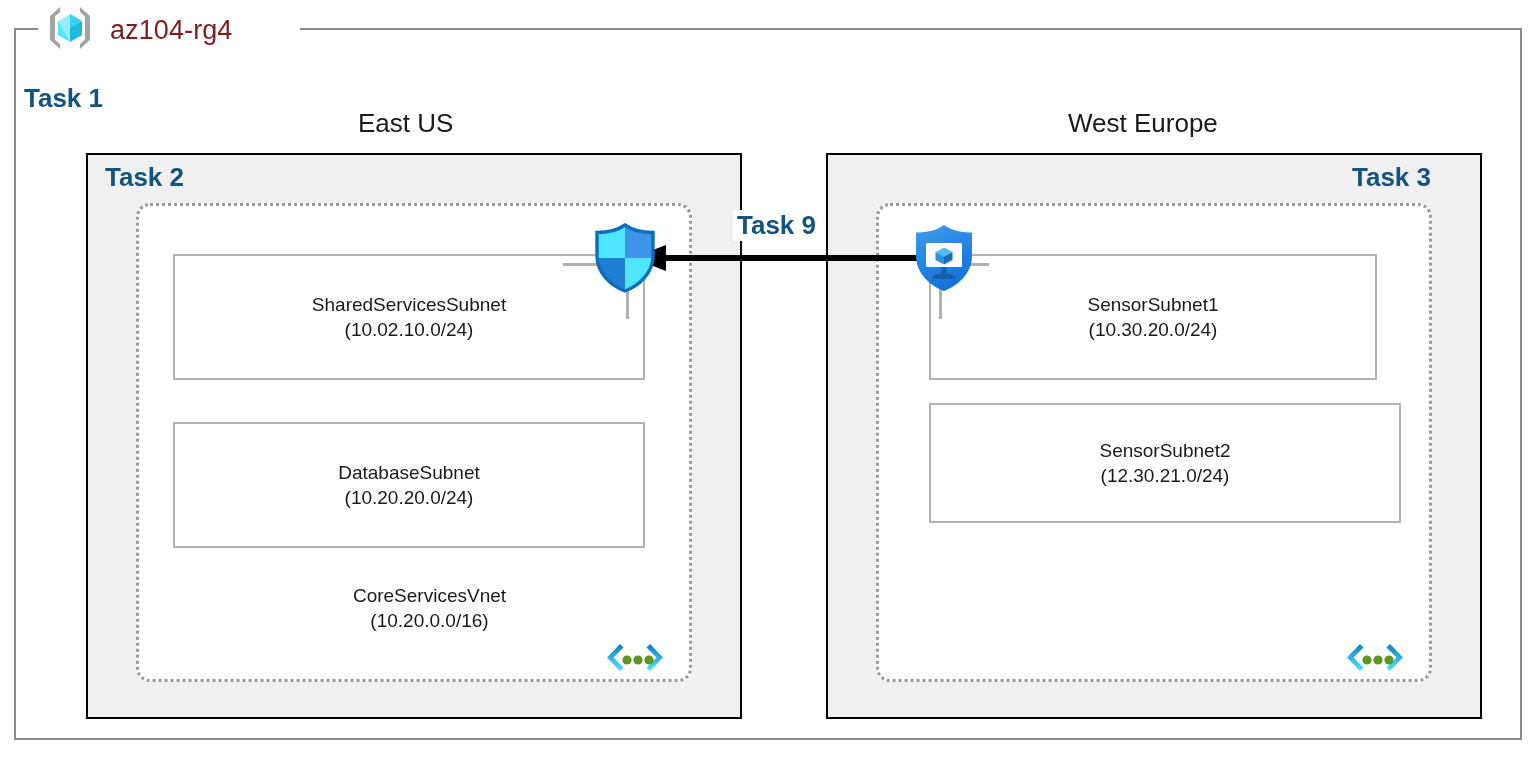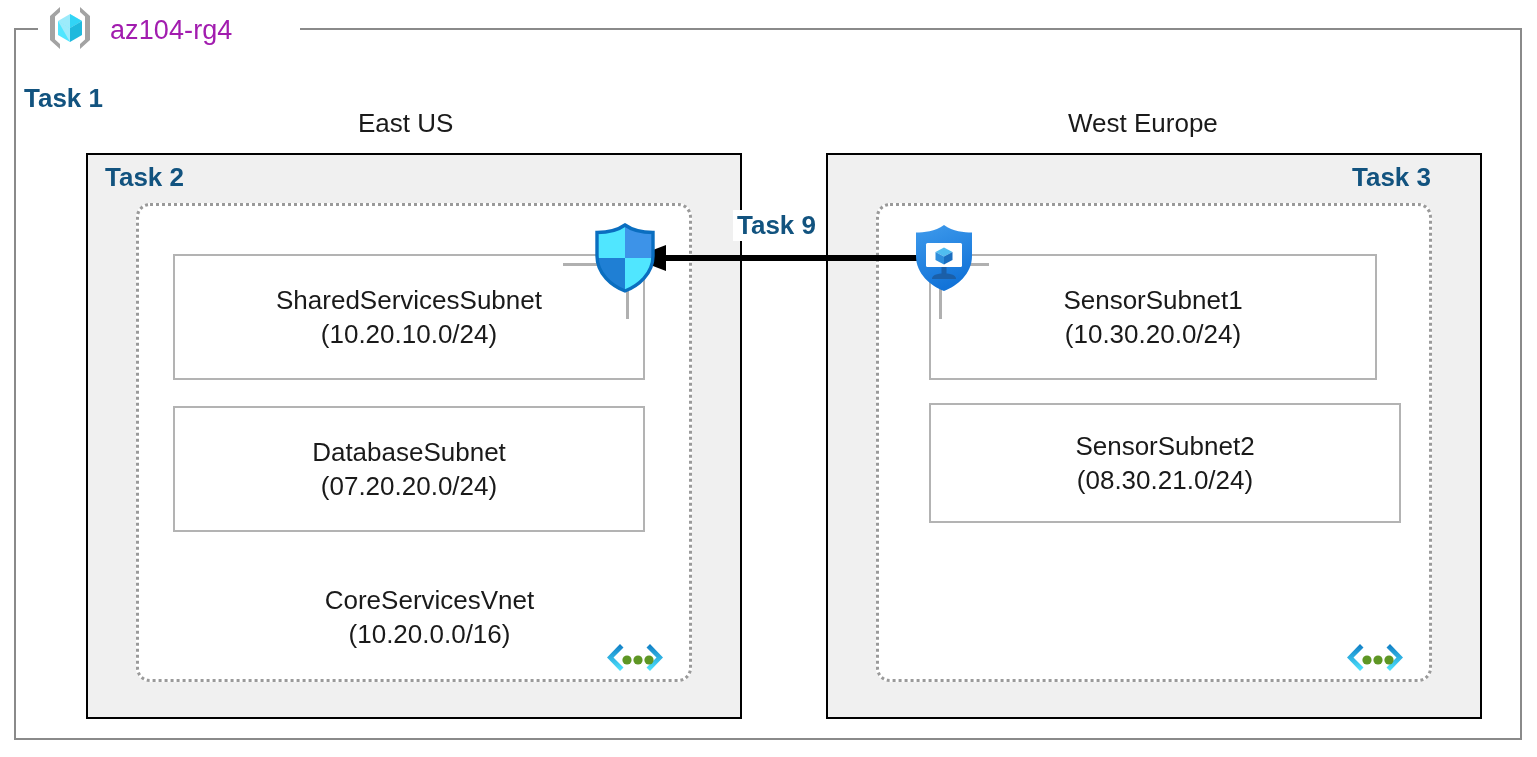--- a/index.html
+++ b/index.html
@@ -42,21 +42,21 @@
     position: absolute;
     left: 44px;
     top: 2px;
     height: 56px;
     display: flex;
     align-items: center;
     gap: 14px;
   }
   .rg-title {
     font-size: 27px;
-    color: #a21caf;
+    color: #7f1d1d;
     white-space: nowrap;
     letter-spacing: 0.1px;
   }
 
   
   .task-label {
     position: absolute;
     font-size: 26px;
     font-weight: bold;
     color: #12537f;
@@ -109,27 +109,27 @@
     background: #ffffff;
     border: 2px solid #b3b3b3;
     box-sizing: border-box;
     display: flex;
     flex-direction: column;
     align-items: center;
     justify-content: center;
     text-align: center;
   }
   .subnet-name, .subnet-cidr, .vnet-name, .vnet-cidr {
-    font-size: 26px;
+    font-size: 19px;
     line-height: 1.32;
     color: #1a1a1a;
     white-space: nowrap;
   }
   #subnet-shared   { left: 173px; top: 254px; width: 472px; height: 126px; }
-  #subnet-database { left: 173px; top: 406px; width: 472px; height: 126px; }
+  #subnet-database { left: 173px; top: 422px; width: 472px; height: 126px; }
   #subnet-sensor1  { left: 929px; top: 254px; width: 448px; height: 126px; }
   #subnet-sensor2  { left: 929px; top: 403px; width: 472px; height: 120px; }
 
   
   .vnet-caption {
     position: absolute;
     width: 587px;
     text-align: center;
     line-height: 1.32;
   }
@@ -190,26 +190,26 @@
   <div class="region-caption" id="region-eastus-caption">East US</div>
   <div class="region-caption" id="region-westeurope-caption">West Europe</div>
 
   <div class="region-box" id="region-eastus-box"></div>
   <div class="task-label" id="task2-label">Task 2</div>
 
   <div class="vnet-box" id="vnet-core"></div>
 
   <div class="subnet-box" id="subnet-shared">
     <div class="subnet-name">SharedServicesSubnet</div>
-    <div class="subnet-cidr">(10.20.10.0/24)</div>
+    <div class="subnet-cidr">(10.02.10.0/24)</div>
   </div>
 
   <div class="subnet-box" id="subnet-database">
     <div class="subnet-name">DatabaseSubnet</div>
-    <div class="subnet-cidr">(07.20.20.0/24)</div>
+    <div class="subnet-cidr">(10.20.20.0/24)</div>
   </div>
 
   <div class="vnet-caption" id="vnet-core-caption">
     <div class="vnet-name">CoreServicesVnet</div>
     <div class="vnet-cidr">(10.20.0.0/16)</div>
   </div>
 
   <span class="icon-abs" id="vnet-icon-core">
     <svg width="62" height="42" viewBox="0 0 62 42">
       <defs>
@@ -231,21 +231,21 @@
 
   <div class="vnet-box" id="vnet-manu"></div>
 
   <div class="subnet-box" id="subnet-sensor1">
     <div class="subnet-name">SensorSubnet1</div>
     <div class="subnet-cidr">(10.30.20.0/24)</div>
   </div>
 
   <div class="subnet-box" id="subnet-sensor2">
     <div class="subnet-name">SensorSubnet2</div>
-    <div class="subnet-cidr">(08.30.21.0/24)</div>
+    <div class="subnet-cidr">(12.30.21.0/24)</div>
   </div>
 
 
   <span class="icon-abs" id="vnet-icon-manu">
     <svg width="62" height="42" viewBox="0 0 62 42">
       <defs>
         <linearGradient id="vnetgrad2" x1="0" y1="0" x2="0" y2="1">
           <stop offset="0%" stop-color="#0f7cc4"></stop>
           <stop offset="100%" stop-color="#50e6ff"></stop>
         </linearGradient>

